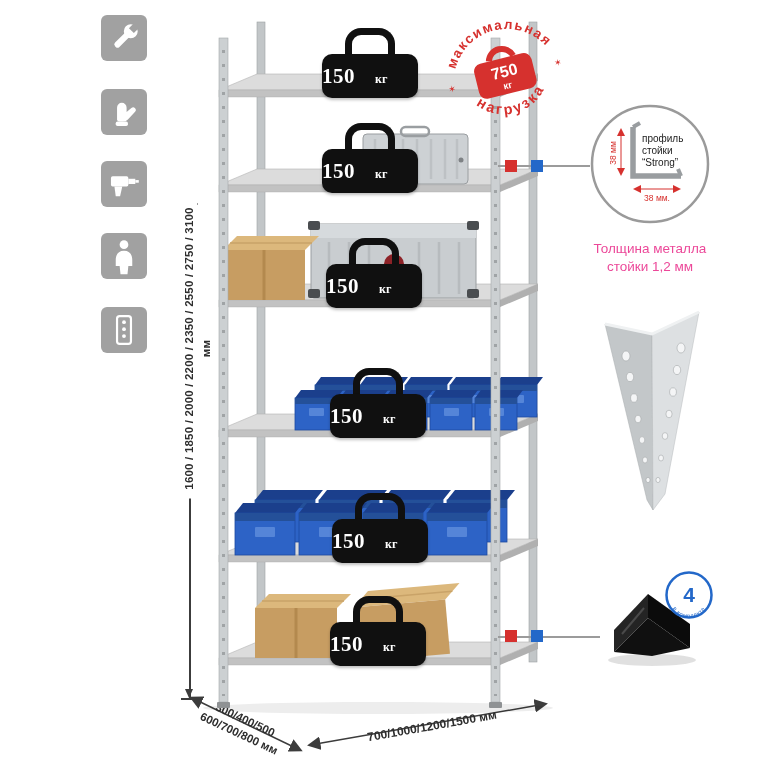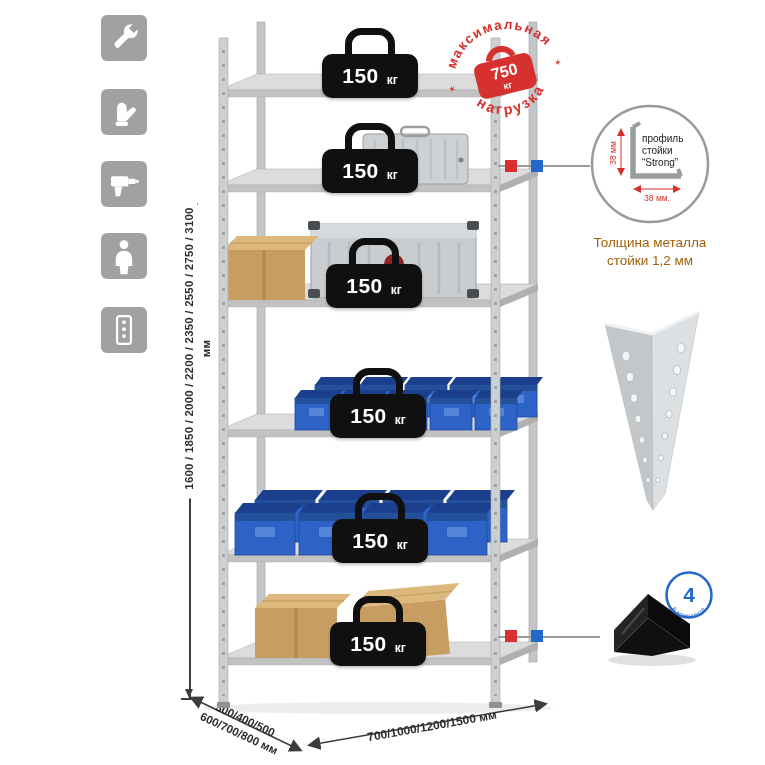--- a/index.html
+++ b/index.html
@@ -7,38 +7,38 @@
           font-family:"Liberation Sans",sans-serif;}
   .abs{position:absolute;}
   
   .tile{position:absolute;left:101px;width:46px;height:46px;background:#a1a1a1;border-radius:6px;
         display:flex;align-items:center;justify-content:center;}
   
   .weight{position:absolute;width:96px;z-index:4;text-align:center;}
   .w-handle{display:block;margin:0 auto;width:36px;height:20px;border:7px solid #101010;
             border-bottom:none;border-radius:16px 16px 0 0;}
   .w-body{margin-top:-1px;height:44px;background:#101010;border-radius:10px;display:flex;
-          align-items:center;justify-content:center;gap:8px;color:#fff;
-          box-shadow:0 2px 3px rgba(0,0,0,.25);}
+          align-items:center;gap:20px;color:#fff;
+          box-shadow:0 2px 3px rgba(0,0,0,.25);font-family:Liberation Serif, serif;}
   .w-val{font-size:21px;font-weight:bold;letter-spacing:.5px;}
   .w-unit{font-size:12px;font-weight:bold;margin-top:7px;}
   
   .vline{position:absolute;left:189px;top:206px;width:1.5px;height:492px;background:#3c3c3c;z-index:1;}
   .arr{position:absolute;width:0;height:0;border-left:4.5px solid transparent;border-right:4.5px solid transparent;z-index:1;}
   .arr-up{left:185px;top:203px;border-bottom:9px solid #3c3c3c;}
   .arr-down{left:185px;top:689px;border-top:9px solid #3c3c3c;}
   .tick{position:absolute;left:181px;width:17px;height:1.5px;background:#3c3c3c;z-index:1;}
   .dim-text-v{position:absolute;left:39px;top:340px;width:300px;height:17px;line-height:17px;
               transform:rotate(-90deg);text-align:center;font-size:11.5px;font-weight:bold;
               color:#2e2e2e;background:#fff;z-index:2;letter-spacing:.2px;}
   
   .sq{position:absolute;width:12px;height:12px;z-index:3;}
   .link-line{position:absolute;height:1.5px;background:#9b9b9b;z-index:1;}
   
-  .caption{position:absolute;text-align:center;font-size:13.5px;color:#a16207;line-height:1.3;}
+  .caption{position:absolute;text-align:center;font-size:13.5px;color:#ec4899;line-height:1.3;margin-top:6px;}
   
   .depth-text{position:absolute;left:178px;top:712px;width:128px;transform:rotate(25deg);
               text-align:center;font-size:11.5px;font-weight:bold;color:#2e2e2e;line-height:1.3;}
   .width-text{position:absolute;left:328px;top:719px;width:208px;transform:rotate(-10deg);
               text-align:center;font-size:12px;font-weight:bold;color:#2e2e2e;}
   .stamp{position:absolute;left:437px;top:5px;width:135px;height:135px;transform:rotate(-14deg);z-index:5;}
 </style>
 </head>
 <body>
 

